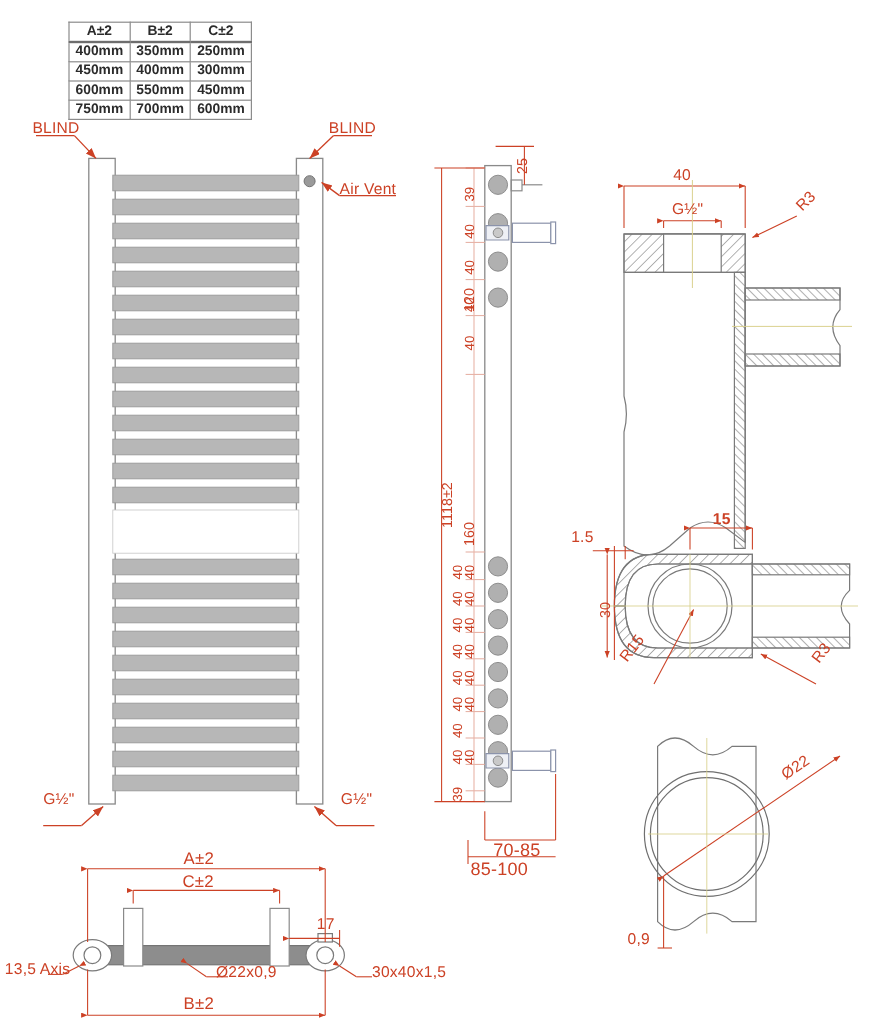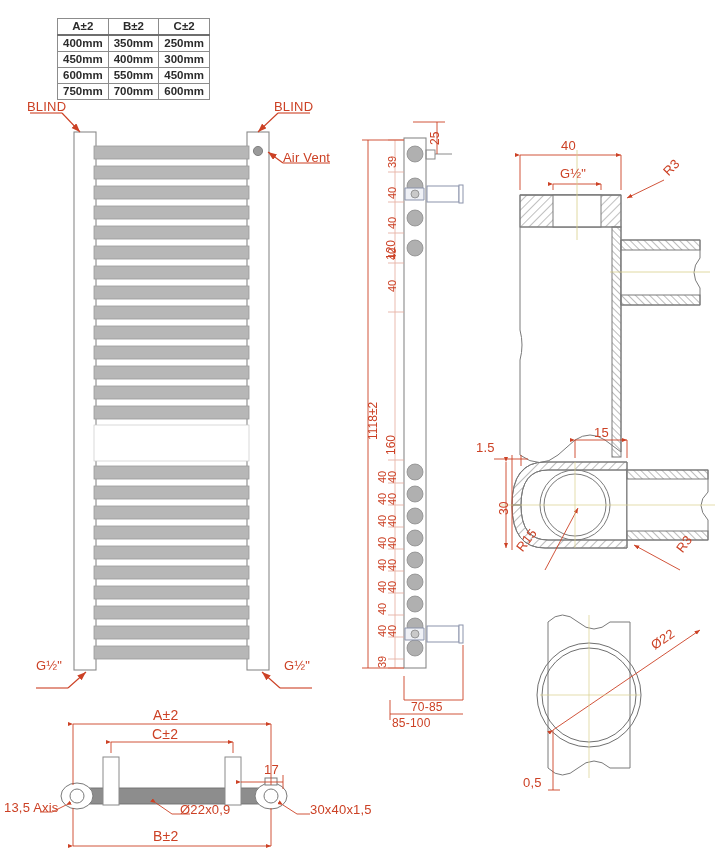--- a/index.html
+++ b/index.html
@@ -12,21 +12,21 @@
   
   #spec-table{left:57px;top:18px;border-collapse:collapse;}
   #spec-table td,#spec-table th{
     border:1px solid #8c8c8c;font-size:11.5px;font-weight:bold;
     color:#2b2b2b;text-align:center;padding:1px 5px;line-height:13px;
     font-family:"Liberation Sans",sans-serif;background:#fff;
   }
   #spec-table th{border-bottom:2px solid #6e6e6e;}
   
   .lbl{font-size:13px;color:#cc4125;white-space:nowrap;letter-spacing:.2px;}
-  .lbl.sm{font-size:12px;}
+  .lbl.sm{font-size:15px;}
   .lbl.big{font-size:14px;}
   .vlbl{font-size:12px;color:#cc4125;white-space:nowrap;
         transform-origin:0 0;transform:rotate(-90deg);}
   .vlbl.sm{font-size:11px;}
   
   #art{position:absolute;left:0;top:0;width:727px;height:856px;}
 </style>
 </head>
 <body>
 
@@ -341,27 +341,27 @@
 <div class="abs vlbl sm" style="left:376px;top:668px;">39</div>
 
 <div class="abs lbl sm" style="left:411px;top:700px;">70-85</div>
 <div class="abs lbl sm" style="left:392px;top:716px;">85-100</div>
 
 <div class="abs lbl" style="left:561px;top:138px;">40</div>
 <div class="abs lbl" style="left:560px;top:166px;">G½"</div>
 <div class="abs lbl" style="left:660px;top:168px;transform:rotate(-45deg);transform-origin:0 0;">R3</div>
 
 <div class="abs lbl" style="left:476px;top:440px;">1.5</div>
-<div class="abs lbl" style="left:594px;top:425px;">15</div>
+<div class="abs lbl" style="left:594px;top:425px;font-weight:bold;">15</div>
 <div class="abs vlbl" style="left:497px;top:515px;">30</div>
 <div class="abs lbl" style="left:513px;top:545px;transform:rotate(-52deg);transform-origin:0 0;">R15</div>
 <div class="abs lbl" style="left:673px;top:546px;transform:rotate(-52deg);transform-origin:0 0;">R3</div>
 
 <div class="abs lbl" style="left:648px;top:640px;transform:rotate(-34deg);transform-origin:0 0;">Ø22</div>
-<div class="abs lbl" style="left:523px;top:775px;">0,5</div>
+<div class="abs lbl" style="left:523px;top:775px;">0,9</div>
 
 <div class="abs lbl big" style="left:153px;top:707px;">A±2</div>
 <div class="abs lbl big" style="left:152px;top:726px;">C±2</div>
 <div class="abs lbl big" style="left:153px;top:828px;">B±2</div>
 <div class="abs lbl" style="left:264px;top:762px;">17</div>
 <div class="abs lbl" style="left:4px;top:800px;text-align:center;">13,5 Axis</div>
 <div class="abs lbl" style="left:180px;top:802px;">Ø22x0,9</div>
 <div class="abs lbl" style="left:310px;top:802px;">30x40x1,5</div>
 
 </body></html>

